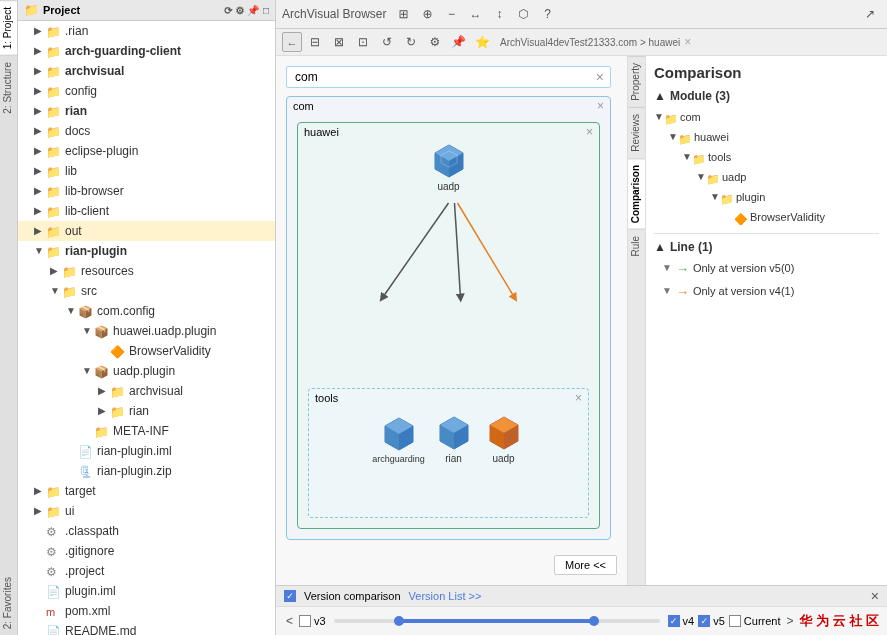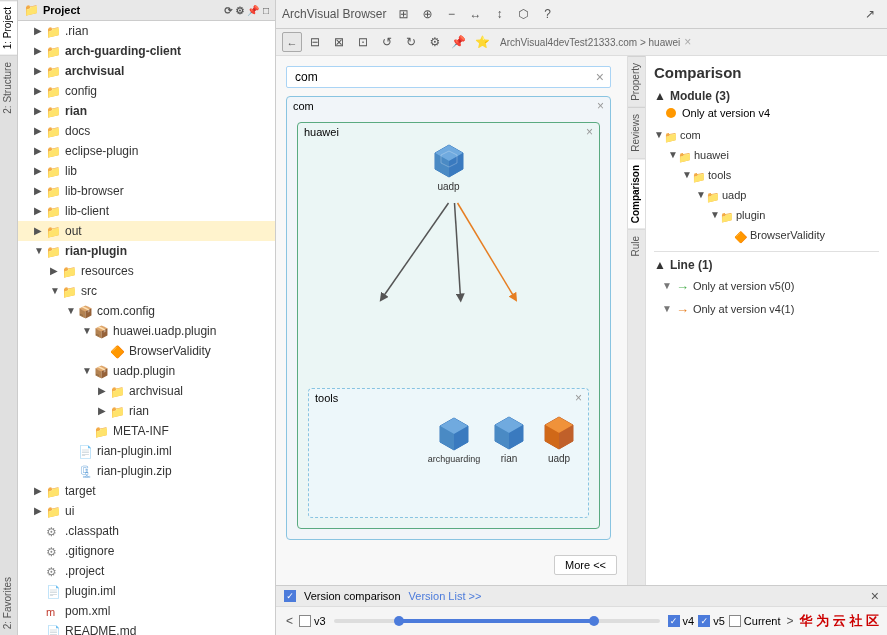--- a/index.html
+++ b/index.html
@@ -440,21 +440,21 @@
               </svg>
               <span style="font-size:10px; text-align:center; margin-top:2px; color:#333;">uadp</span>
             </div>
 
             <div style="position:absolute; bottom:10px; left:10px; right:10px; height:130px; border:1.5px dashed #89c4e1; border-radius:4px; background:rgba(240,248,255,0.5);">
               <div style="padding:2px 6px; font-size:11px; display:flex; justify-content:space-between; align-items:center;">
                 <span>tools</span>
                 <span style="cursor:pointer; color:#999; font-size:12px;">×</span>
               </div>
 
-              <div style="display:flex; justify-content:flex-end; align-items:center; padding:8px 4px 4px;">
+              <div style="display:flex; justify-content:center; align-items:center; padding:8px 4px 4px;">
                 <div style="display:flex; flex-direction:column; align-items:center; cursor:pointer; width:60px;">
                   <svg width="36" height="36" viewBox="0 0 36 36">
                     <polygon points="18,2 32,10 32,26 18,34 4,26 4,10" fill="#5b9bd5" stroke="#3a7abf" stroke-width="1"></polygon>
                     <polygon points="18,2 32,10 18,18 4,10" fill="#70aadf"></polygon>
                     <polygon points="4,10 18,18 18,34 4,26" fill="#4a8ac4"></polygon>
                     <polygon points="32,10 18,18 18,34 32,26" fill="#3a7abf"></polygon>
                   </svg>
                   <span style="font-size:9px; text-align:center; margin-top:2px; color:#333; word-break:break-all;">archguarding</span>
                 </div>
                 <div style="display:flex; flex-direction:column; align-items:center; cursor:pointer; width:50px;">
@@ -512,24 +512,20 @@
 
       <div style="width:242px; background:white; overflow-y:auto; padding:8px; border-left:1px solid #ddd;">
         <div style="font-size:15px; font-weight:bold; color:#333; margin-bottom:8px;">Comparison</div>
 
         <div>
           <div style="font-size:12px; font-weight:bold; color:#333; margin-bottom:4px; display:flex; align-items:center; gap:4px; cursor:pointer;">
             <span>▲</span>
             <span>Module (3)</span>
           </div>
 
-          <div style="display:flex; align-items:center; gap:6px; margin:2px 0 6px 12px; font-size:11px;">
-            <span style="width:10px; height:10px; border-radius:50%; background:#ff9800; flex-shrink:0; display:inline-block;"></span>
-            <span>Only at version v4</span>
-          </div>
 
           <div class="rtree-item">
             <span class="rtree-arrow">▼</span>
             <span class="rtree-icon" style="color:#6fa8dc;">📁</span>
             <span class="rtree-label">com</span>
           </div>
           <div class="rtree-item">
             <span class="rtree-indent"></span>
             <span class="rtree-arrow">▼</span>
             <span class="rtree-icon" style="color:#6fa8dc;">📁</span>

